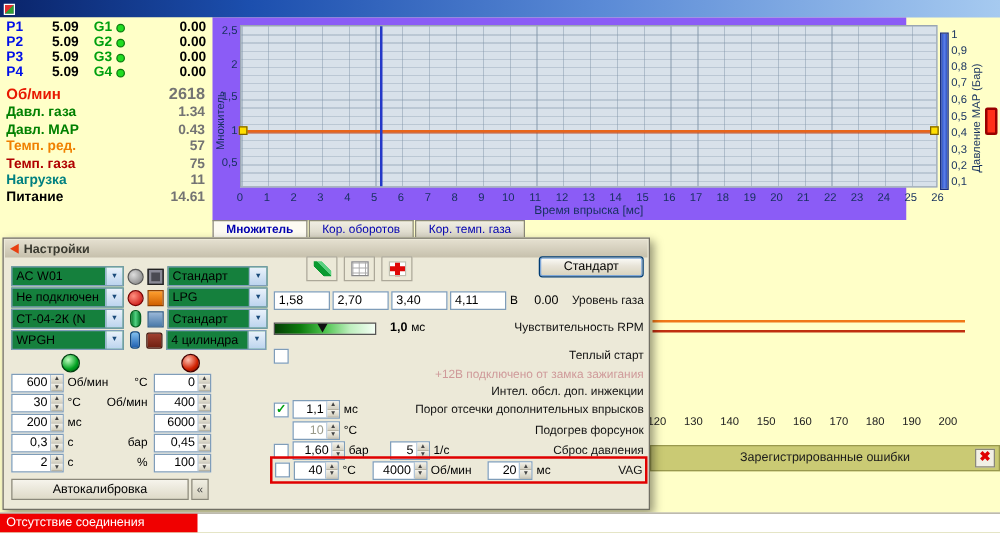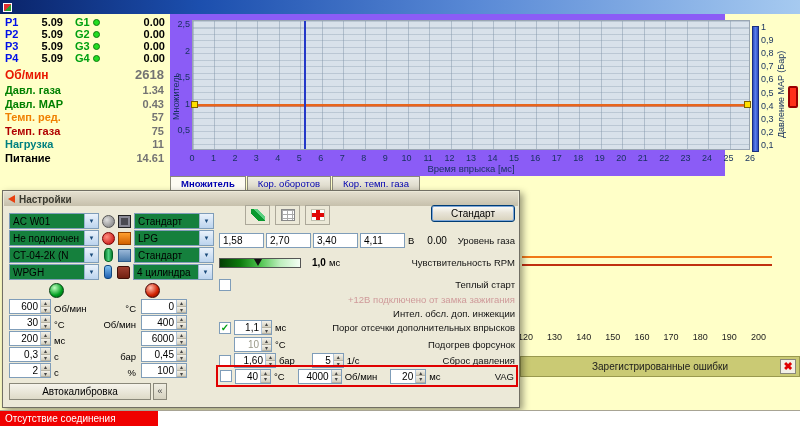--- a/index.html
+++ b/index.html
@@ -85,21 +85,21 @@
   .ic-chip{background:#4a4a52;border:1px solid #222;box-shadow:inset 0 0 0 2px #8a8a96}
   .ic-led{border-radius:50%;background:radial-gradient(circle at 35% 35%,#ff9080,#c00000);border:1px solid #700}
   .ic-pump{background:linear-gradient(#ffa030,#d06000);border:1px solid #904000}
   .ic-cyl{width:9px;height:14px;border-radius:4px/5px;background:linear-gradient(90deg,#0a8030,#50d080,#0a8030);border:1px solid #056020;margin:0 2px}
   .ic-inj{background:linear-gradient(180deg,#9ab8d8,#4a7aaa);border:1px solid #2a5a8a}
   .ic-vial{width:8px;height:14px;border-radius:3px;background:linear-gradient(180deg,#80c0f0,#2060b0);border:1px solid #104880;margin:0 2px}
   .ic-eng{background:linear-gradient(#a04030,#702010);border:1px solid #401008;border-radius:2px}
   .big-led{position:absolute;top:92px;width:15px;height:15px;border-radius:50%;cursor:pointer}
   .big-led.green{left:46px;background:radial-gradient(circle at 35% 30%,#c0ffc0,#00a020 60%,#005010);border:1px solid #004010}
   .big-led.red{left:142px;background:radial-gradient(circle at 35% 30%,#ffc0b0,#d02000 60%,#601000);border:1px solid #400}
-  .param-row{position:absolute;left:6px;width:178px;display:flex;align-items:flex-end;gap:3px;font-size:10px}
+  .param-row{position:absolute;left:6px;width:160px;display:flex;align-items:center;gap:3px;font-size:10px}
   .param-row .runit{margin-left:auto;margin-right:2px;font-size:9.5px}
   .u{font-size:9.5px;white-space:nowrap}
   .spin{display:inline-flex;align-items:stretch;height:15px;background:#fff;border:1px solid #7f9db9;flex:none}
   .spin .sv{flex:1;text-align:right;font-size:10px;padding:1px 2px 0 2px;white-space:nowrap}
   .spin .sb{width:10px;display:flex;flex-direction:column;border-left:1px solid #b0c4d8}
   .spin .sb i{flex:1;font-style:normal;font-size:6px;line-height:6px;text-align:center;
     background:linear-gradient(#f4f2ea,#d4d0c0);color:#444;border-bottom:1px solid #b8b4a4;overflow:hidden}
   .spin.dis .sv{color:#9a9a8a}
   .w30{width:32px}.w34{width:36px}.w36{width:38px}.w40{width:42px}.w42{width:44px}.w44{width:46px}
   .ml10{margin-left:10px}.ml14{margin-left:14px}

